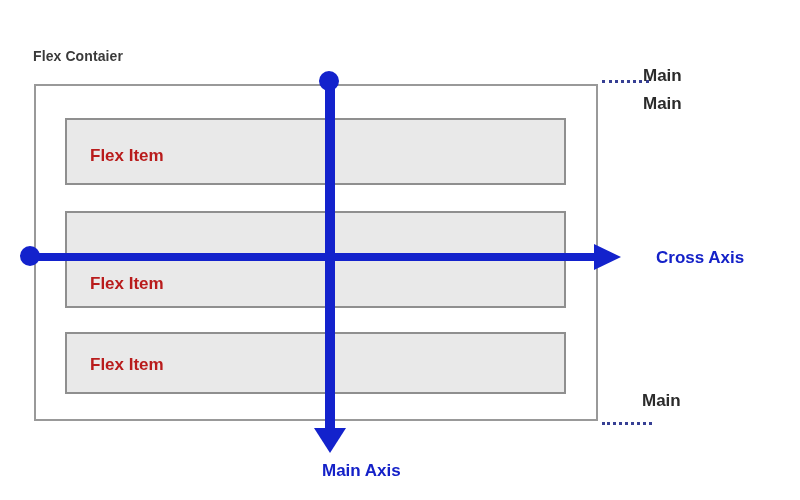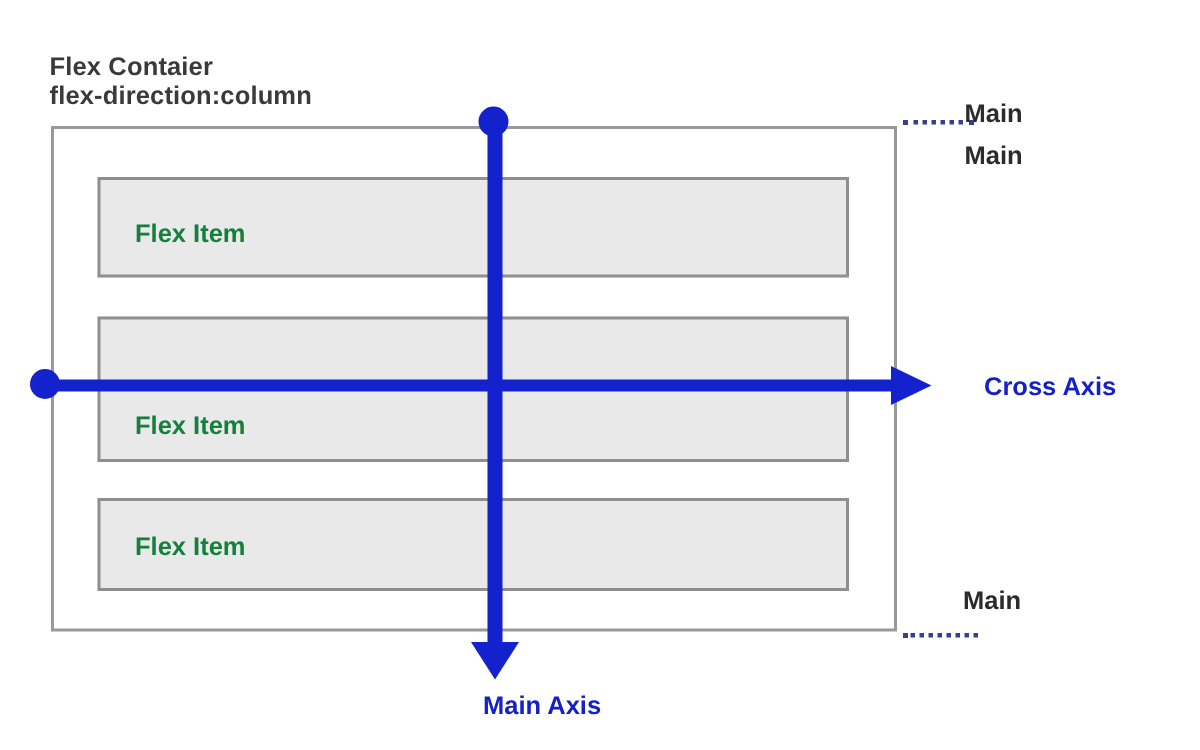--- a/index.html
+++ b/index.html
@@ -17,45 +17,46 @@
   body{
     position:relative;
     background:#ffffff;
     font-family:"Liberation Sans","DejaVu Sans",sans-serif;
     overflow:hidden;
   }
   .abs{position:absolute;}
 
   
   .diagram-title{
-    left:33px;top:35px;
-    font-size:17px;font-weight:700;line-height:19px;
+    left:33px;top:47px;
+    font-size:14px;font-weight:700;line-height:19px;
     color:var(--text-dark);
     letter-spacing:0.1px;
+    text-align:right;
   }
 
   
   .flex-container-box{
     left:34px;top:84px;width:564px;height:337px;
     border:2px solid var(--container-border);
     background:transparent;
   }
 
   
   .flex-item{
     left:65px;width:501px;
     border:2px solid var(--item-border);
     background:var(--item-bg);
   }
   .flex-item-1{top:118px;height:67px;}
   .flex-item-2{top:211px;height:97px;}
   .flex-item-3{top:332px;height:62px;}
   .flex-item-label{
     position:absolute;left:23px;
-    font-size:17px;font-weight:700;color:#15803d;line-height:20px;
+    font-size:17px;font-weight:700;color:#b91c1c;line-height:20px;
   }
   .flex-item-1 .flex-item-label{top:26px;}
   .flex-item-2 .flex-item-label{top:61px;}
   .flex-item-3 .flex-item-label{top:21px;}
 
   
   .main-axis-line{
     left:325px;top:80px;width:10px;height:350px;
     background:var(--axis-blue);
   }
@@ -108,21 +109,20 @@
     white-space:nowrap;line-height:20px;
   }
   .cross-axis-label{left:656px;top:248px;}
   .main-axis-label{left:292px;top:461px;margin-left:30px;}
 </style>
 </head>
 <body>
 
 <div class="abs diagram-title">
   <div>Flex Contaier</div>
-  <div>flex-direction:column</div>
 </div>
 
 <div class="abs flex-container-box"></div>
 
 <div class="abs flex-item flex-item-1">
   <span class="flex-item-label">Flex Item</span>
 </div>
 <div class="abs flex-item flex-item-2">
   <span class="flex-item-label">Flex Item</span>
 </div>

